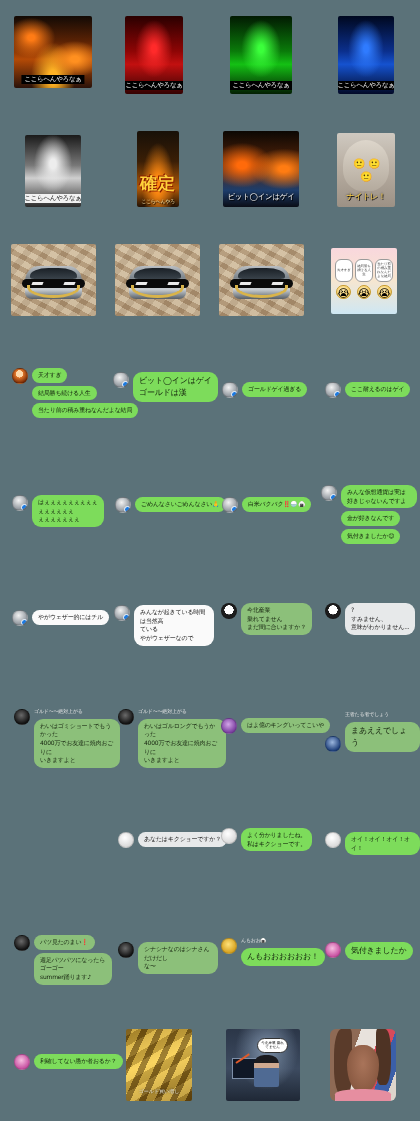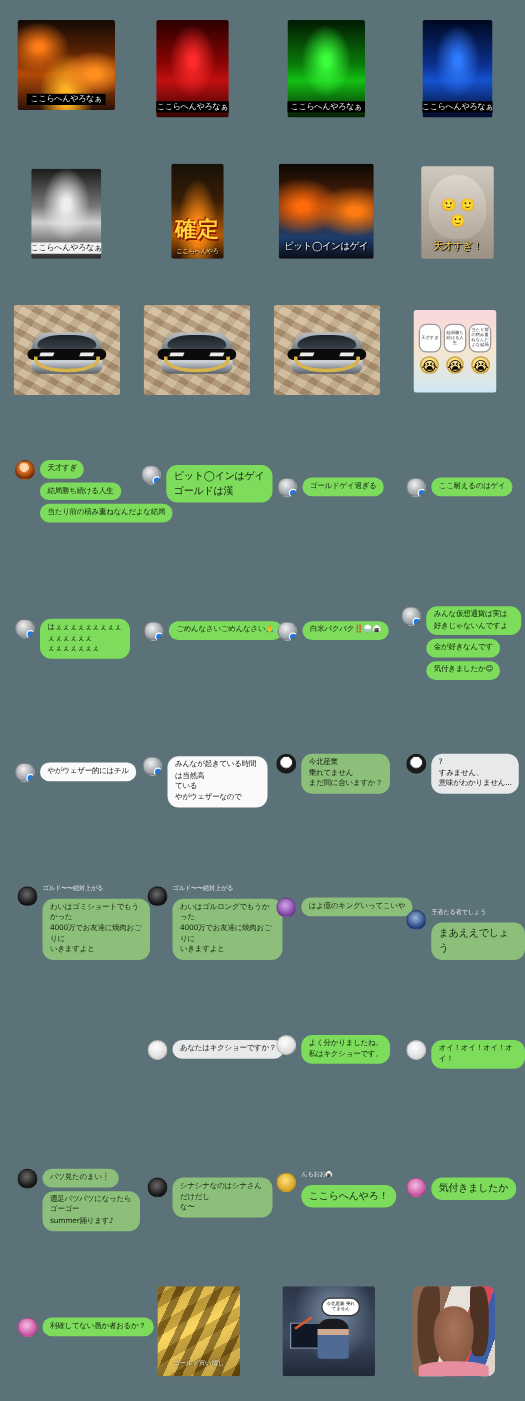--- a/index.html
+++ b/index.html
@@ -255,21 +255,21 @@
     <div class="tile bg-bitcoin" style="width:76px;height:76px;">
       <div class="tile-caption cap-plain" style="font-size:7.5px;bottom:6px;">ビット◯インはゲイ</div>
     </div>
   </div>
   <div class="cell" style="left:337px;top:133px;">
     <div class="tile bg-photo-night" style="width:58px;height:74px;">
       <div style="position:absolute;left:10%;right:10%;top:10%;bottom:22%;background:linear-gradient(180deg,#ddd6cb,#b4aa9d);border-radius:50% 50% 42% 42%;"></div>
       <div style="position:absolute;left:28%;top:34%;font-size:10px;">🙂</div>
       <div style="position:absolute;left:54%;top:34%;font-size:10px;">🙂</div>
       <div style="position:absolute;left:40%;top:52%;font-size:10px;">🙂</div>
-      <div class="tile-caption cap-plain" style="font-size:8px;bottom:5px;color:#ffd24a;">天才すぎ！</div>
+      <div class="tile-caption cap-plain" style="font-size:8px;bottom:5px;color:#ffd24a;">ナイトレ！</div>
     </div>
   </div>
 
   <div class="cell" style="left:11px;top:244px;">
     <div class="tile bg-money-car" style="width:85px;height:72px;">
       <div class="car">
         <div class="windshield"></div>
         <div class="shades"></div>
         <div class="chain"></div>
       </div>
@@ -442,21 +442,21 @@
     </div>
   </div>
 
   <div class="chat" style="left:221px;top:718px;">
     <div class="avatar av-purple"></div>
     <div class="bubbles">
       <div class="bubble b-greendim">はよ億のキングいってこいや</div>
     </div>
   </div>
 
-  <div class="chat" style="left:325px;top:728px;">
+  <div class="chat" style="left:325px;top:712px;align-items:flex-end;">
     <div class="avatar av-navy"></div>
     <div class="bubbles">
       <div class="sender-name">王者たる者でしょう</div>
       <div class="bubble b-greendim b-big">まあええでしょう</div>
     </div>
   </div>
 
 
   <div class="chat" style="left:118px;top:832px;">
     <div class="avatar av-white"></div>
@@ -494,21 +494,21 @@
     <div class="bubbles">
       <div class="bubble b-greendim" style="max-width:80px;">シナシナなのはシナさんだけだし
 な〜</div>
     </div>
   </div>
 
   <div class="chat" style="left:221px;top:938px;">
     <div class="avatar av-yellow"></div>
     <div class="bubbles">
       <div class="sender-name">んもおお🍙</div>
-      <div class="bubble b-green b-big">ここらへんやろ！</div>
+      <div class="bubble b-green b-big">んもおおおおおお！</div>
     </div>
   </div>
 
   <div class="chat" style="left:325px;top:942px;">
     <div class="avatar av-pink"></div>
     <div class="bubbles">
       <div class="bubble b-green b-big">気付きましたか</div>
     </div>
   </div>
 

